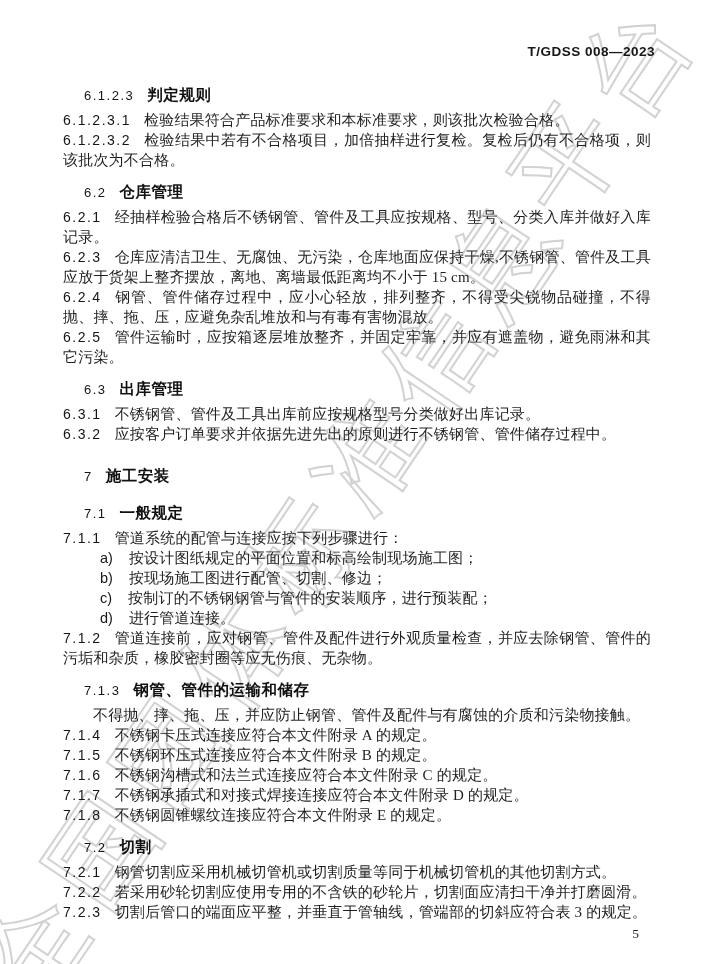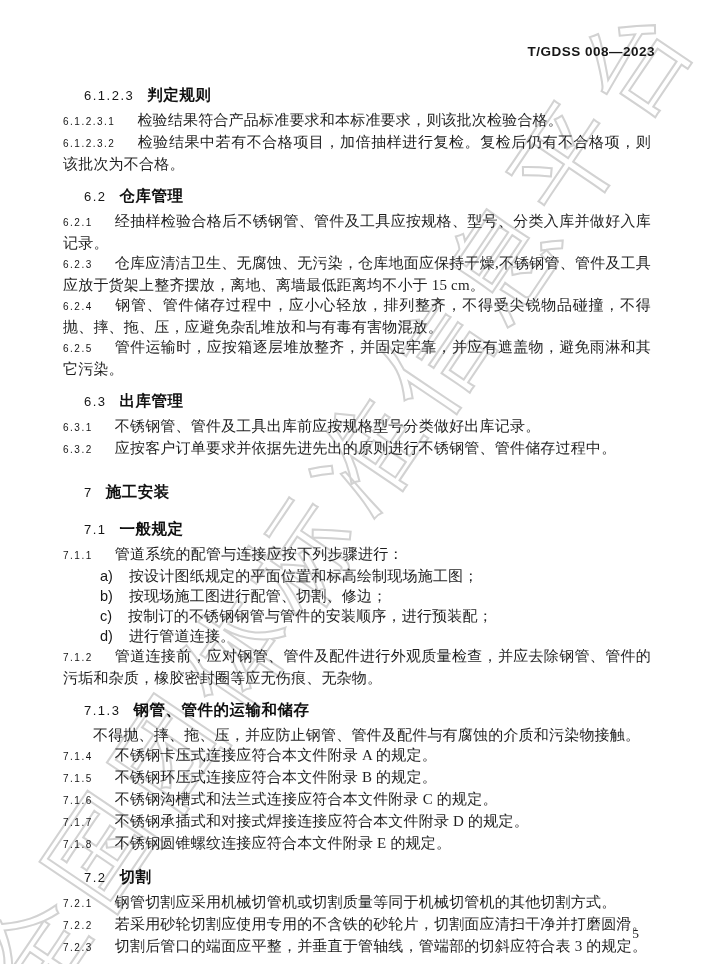--- a/index.html
+++ b/index.html
@@ -30,21 +30,21 @@
   }
   .doc-body > :first-child{margin-top:26px;}
   p.clause{
     margin:0;font-size:15px;line-height:20px;
     text-align:justify;letter-spacing:0.2px;
   }
   p.clause.list{padding-left:37px;text-align:left;}
   p.clause.indent{text-indent:30px;text-align:justify;}
   span.num{
     font-family:"Liberation Sans", sans-serif;
-    font-size:10px;letter-spacing:1.5px;margin-right:22px;color:#161616;
+    font-size:14px;letter-spacing:1.5px;margin-right:13px;color:#161616;
   }
   span.marker{letter-spacing:0;margin-right:16px;font-size:14.5px;}
   h2.chap,h3.sec{
     font-family:"Liberation Sans", sans-serif;
     font-weight:700;font-size:15.5px;line-height:20px;
     color:#111;letter-spacing:0.5px;
   }
   h3.sec{margin:12px 0 4px;}
   h2.chap{margin:22px 0 16px;}
   h2.chap .num,h3.sec .num{font-weight:400;font-size:13px;margin-right:13px;margin-left:21px;}

